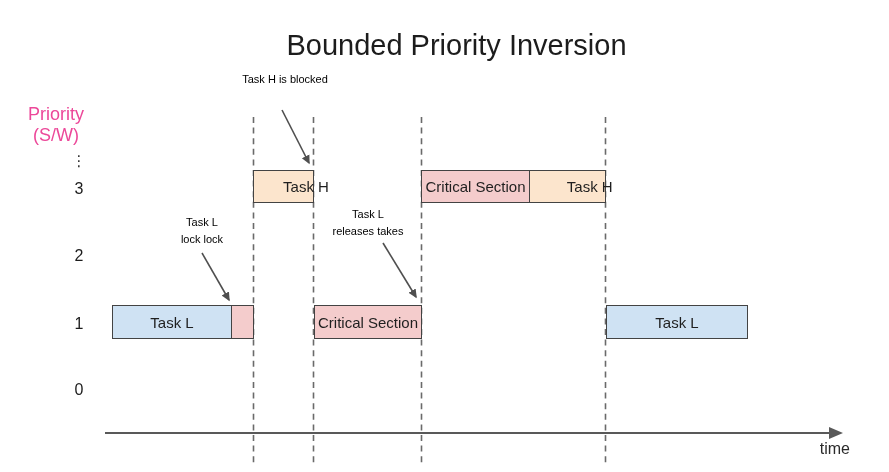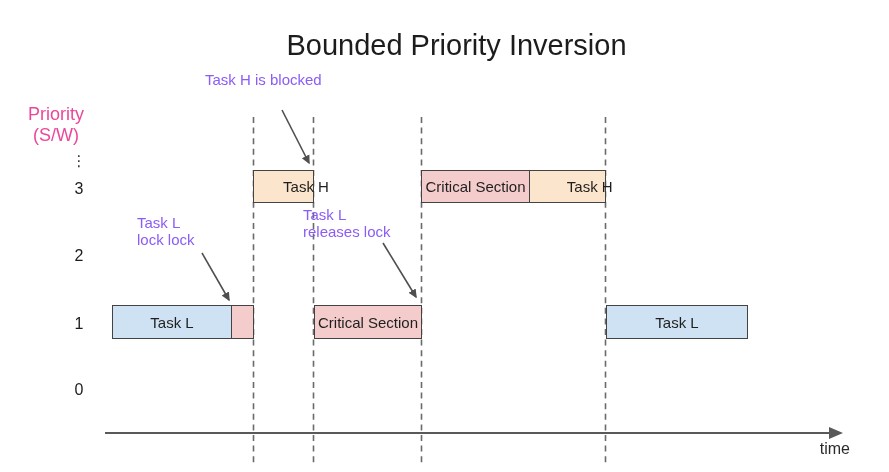--- a/index.html
+++ b/index.html
@@ -30,22 +30,22 @@
     border:1.5px solid var(--box-border,#434343);
     display:flex;align-items:center;justify-content:center;
     font-size:15px;color:#1f1f1f;white-space:nowrap;
   }
   .row-hi{top:170px;height:33px;}
   .row-lo{top:305px;height:34px;}
   .fill-blue{background:var(--task-low-fill,#cfe2f3);}
   .fill-pink{background:var(--critical-fill,#f4cccc);text-align:right;}
   .fill-tan{background:var(--task-high-fill,#fce5cd);padding-left:45px;}
   .note{
-    position:absolute;z-index:3;text-align:left;
-    font-size:15px;line-height:17px;color:#8b5cf6;
+    position:absolute;z-index:3;text-align:center;
+    font-size:11px;line-height:17px;color:#000000;
   }
   .note-blocked{left:205px;top:71px;width:160px;}
   .note-takes{left:137px;top:214px;width:130px;}
   .note-releases{left:303px;top:206px;width:130px;}
   .timelab{
     position:absolute;left:800px;top:440px;width:50px;text-align:right;
     font-size:16px;color:#2a2a2a;z-index:2;
   }
   .dash{stroke:var(--line-gray,#6a6a6a);stroke-width:1.6;stroke-dasharray:6 4.6;fill:none;}
   .axis{stroke:var(--axis-color,#595959);stroke-width:2.2;fill:none;}
@@ -101,17 +101,17 @@
 
   <div class="note note-blocked">
     <div>Task H is blocked</div>
   </div>
   <div class="note note-takes">
     <div>Task L</div>
     <div>lock lock</div>
   </div>
   <div class="note note-releases">
     <div>Task L</div>
-    <div>releases lock</div>
+    <div>releases takes</div>
   </div>
 
   <div class="timelab">time</div>
 </div>
 
 </body></html>

